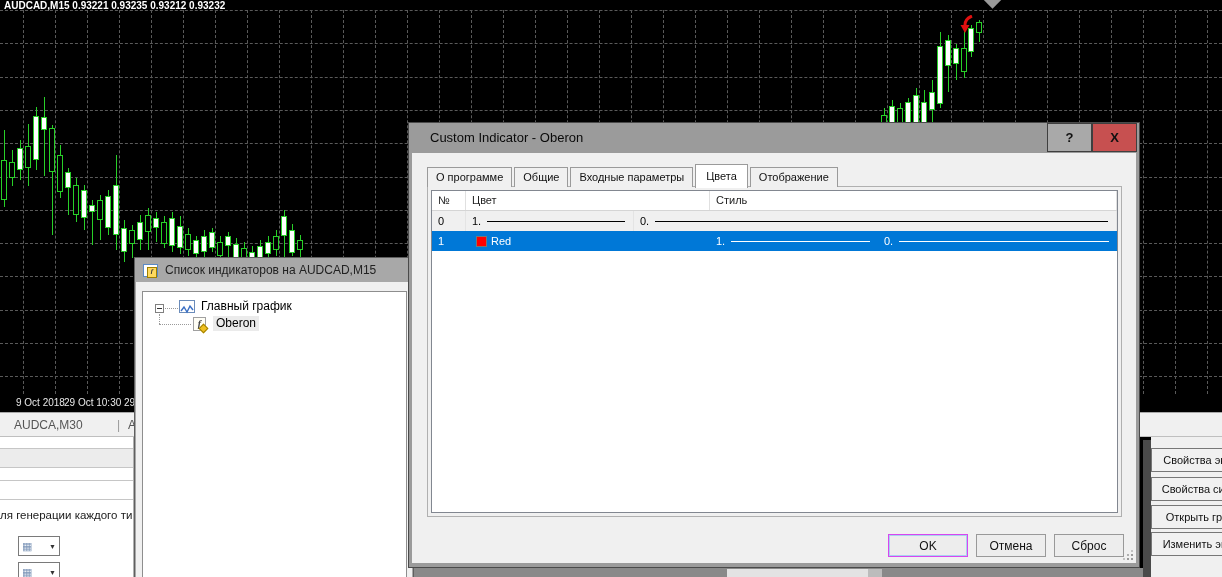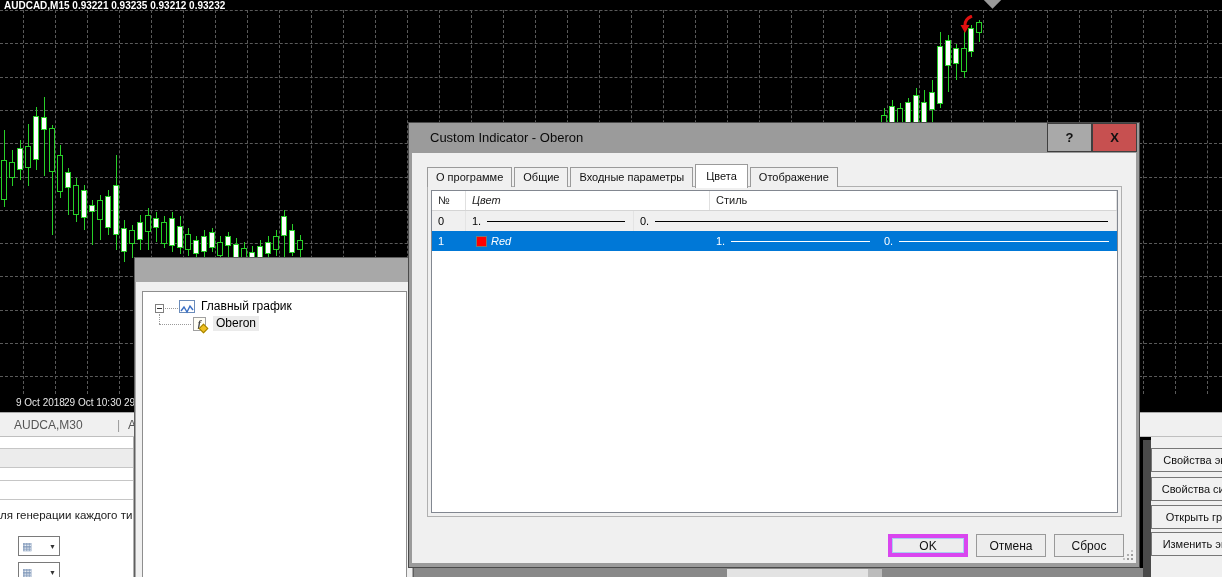--- a/index.html
+++ b/index.html
@@ -88,33 +88,33 @@
        background:#f0f0f0;font-size:11px;color:#111;margin-right:2px;white-space:nowrap;}
   .tab.active{height:24px;line-height:23px;background:#fff;margin-bottom:-1px;padding:0 10px;}
 
   #tab-panel{position:absolute;left:15px;right:14px;top:33px;bottom:46px;border:1px solid #b0b0b0;background:#f0f0f0;}
   #listview{position:absolute;left:3px;right:3px;top:3px;bottom:3px;background:#fff;border:1px solid #828790;overflow:hidden;}
   .lv-row{display:flex;height:20px;font-size:11px;line-height:19px;color:#000;}
   .lv-head{background:#fff;border-bottom:1px solid #d5d5d5;color:#222;}
   .lv-head .cell{border-right:1px solid #e0e0e0;}
   .cell{padding-left:6px;overflow:hidden;white-space:nowrap;display:flex;align-items:center;}
   .c-num{flex:0 0 34px;}
-  .c-color{flex:0 0 244px;font-style:italic;}
+  .c-color{flex:0 0 244px;}
   .c-width{flex:0 0 168px;}
   .c-style{flex:1 1 auto;}
   .row-plain{background:#f0f0f0;color:#000;}
   .row-plain .cell{border-right:1px solid #e4e4e4;}
   .row-selected{background:#0078d7;color:#fff;}
   .swatch{width:11px;height:11px;border:1px solid #777;margin:0 4px 0 4px;flex:0 0 11px;}
   .sample-line{flex:1;height:1px;background:currentColor;margin:0 8px 0 6px;align-self:center;}
 
   #dlg-buttons{position:absolute;right:12px;bottom:6px;display:flex;}
   .dlg-btn{height:23px;background:#ededed;border:1px solid #999;font-size:12px;color:#111;
            display:flex;align-items:center;justify-content:center;margin-left:8px;}
-  .btn-ok{width:80px;border:4px solid #d946ef;box-shadow:inset 0 0 0 1px #a9d0f0;}
+  .btn-ok{width:80px;border:1px solid #d946ef;box-shadow:inset 0 0 0 1px #a9d0f0;}
   .btn-cancel{width:70px;}
   .btn-reset{width:70px;}
   #grip{position:absolute;right:3px;bottom:3px;width:11px;height:11px;}
   #grip:after{content:"";position:absolute;right:0;bottom:0;width:2px;height:2px;background:#9a9a9a;
         box-shadow:-4px 0 #9a9a9a,0 -4px #9a9a9a,-8px 0 #c2c2c2,0 -8px #c2c2c2,-4px -4px #b0b0b0;}
 </style>
 </head>
 <body>
 
 <div id="screen">
@@ -320,20 +320,24 @@
       <div class="side-btn" style="top: 68px;">Открыть гра</div>
       <div class="side-btn" style="top: 95px;">Изменить экс</div>
     </div>
 
   <div id="below-strip">
     <div class="lightbox"></div>
     <div class="graybox"></div>
   </div>
 
   <div id="list-dialog">
+    <div id="list-title">
+      <span class="ttl-icon"></span>
+      <span>Список индикаторов на AUDCAD,M15</span>
+    </div>
     <div id="list-body">
       <div id="tree-box">
         <div id="minus-box"></div>
         <div class="dot-h" style="left:22px;top:16px;width:13px"></div>
         <div id="chart-node-icon">
           <svg width="14" height="11" viewBox="0 0 14 11">
               <polyline points="1,7 4,3 7,8 10,2 13,6" fill="none" stroke="#3a6fc4" stroke-width="1.4"></polyline>
             </svg>
         </div>
         <div id="tree-label-1">Главный график</div>

